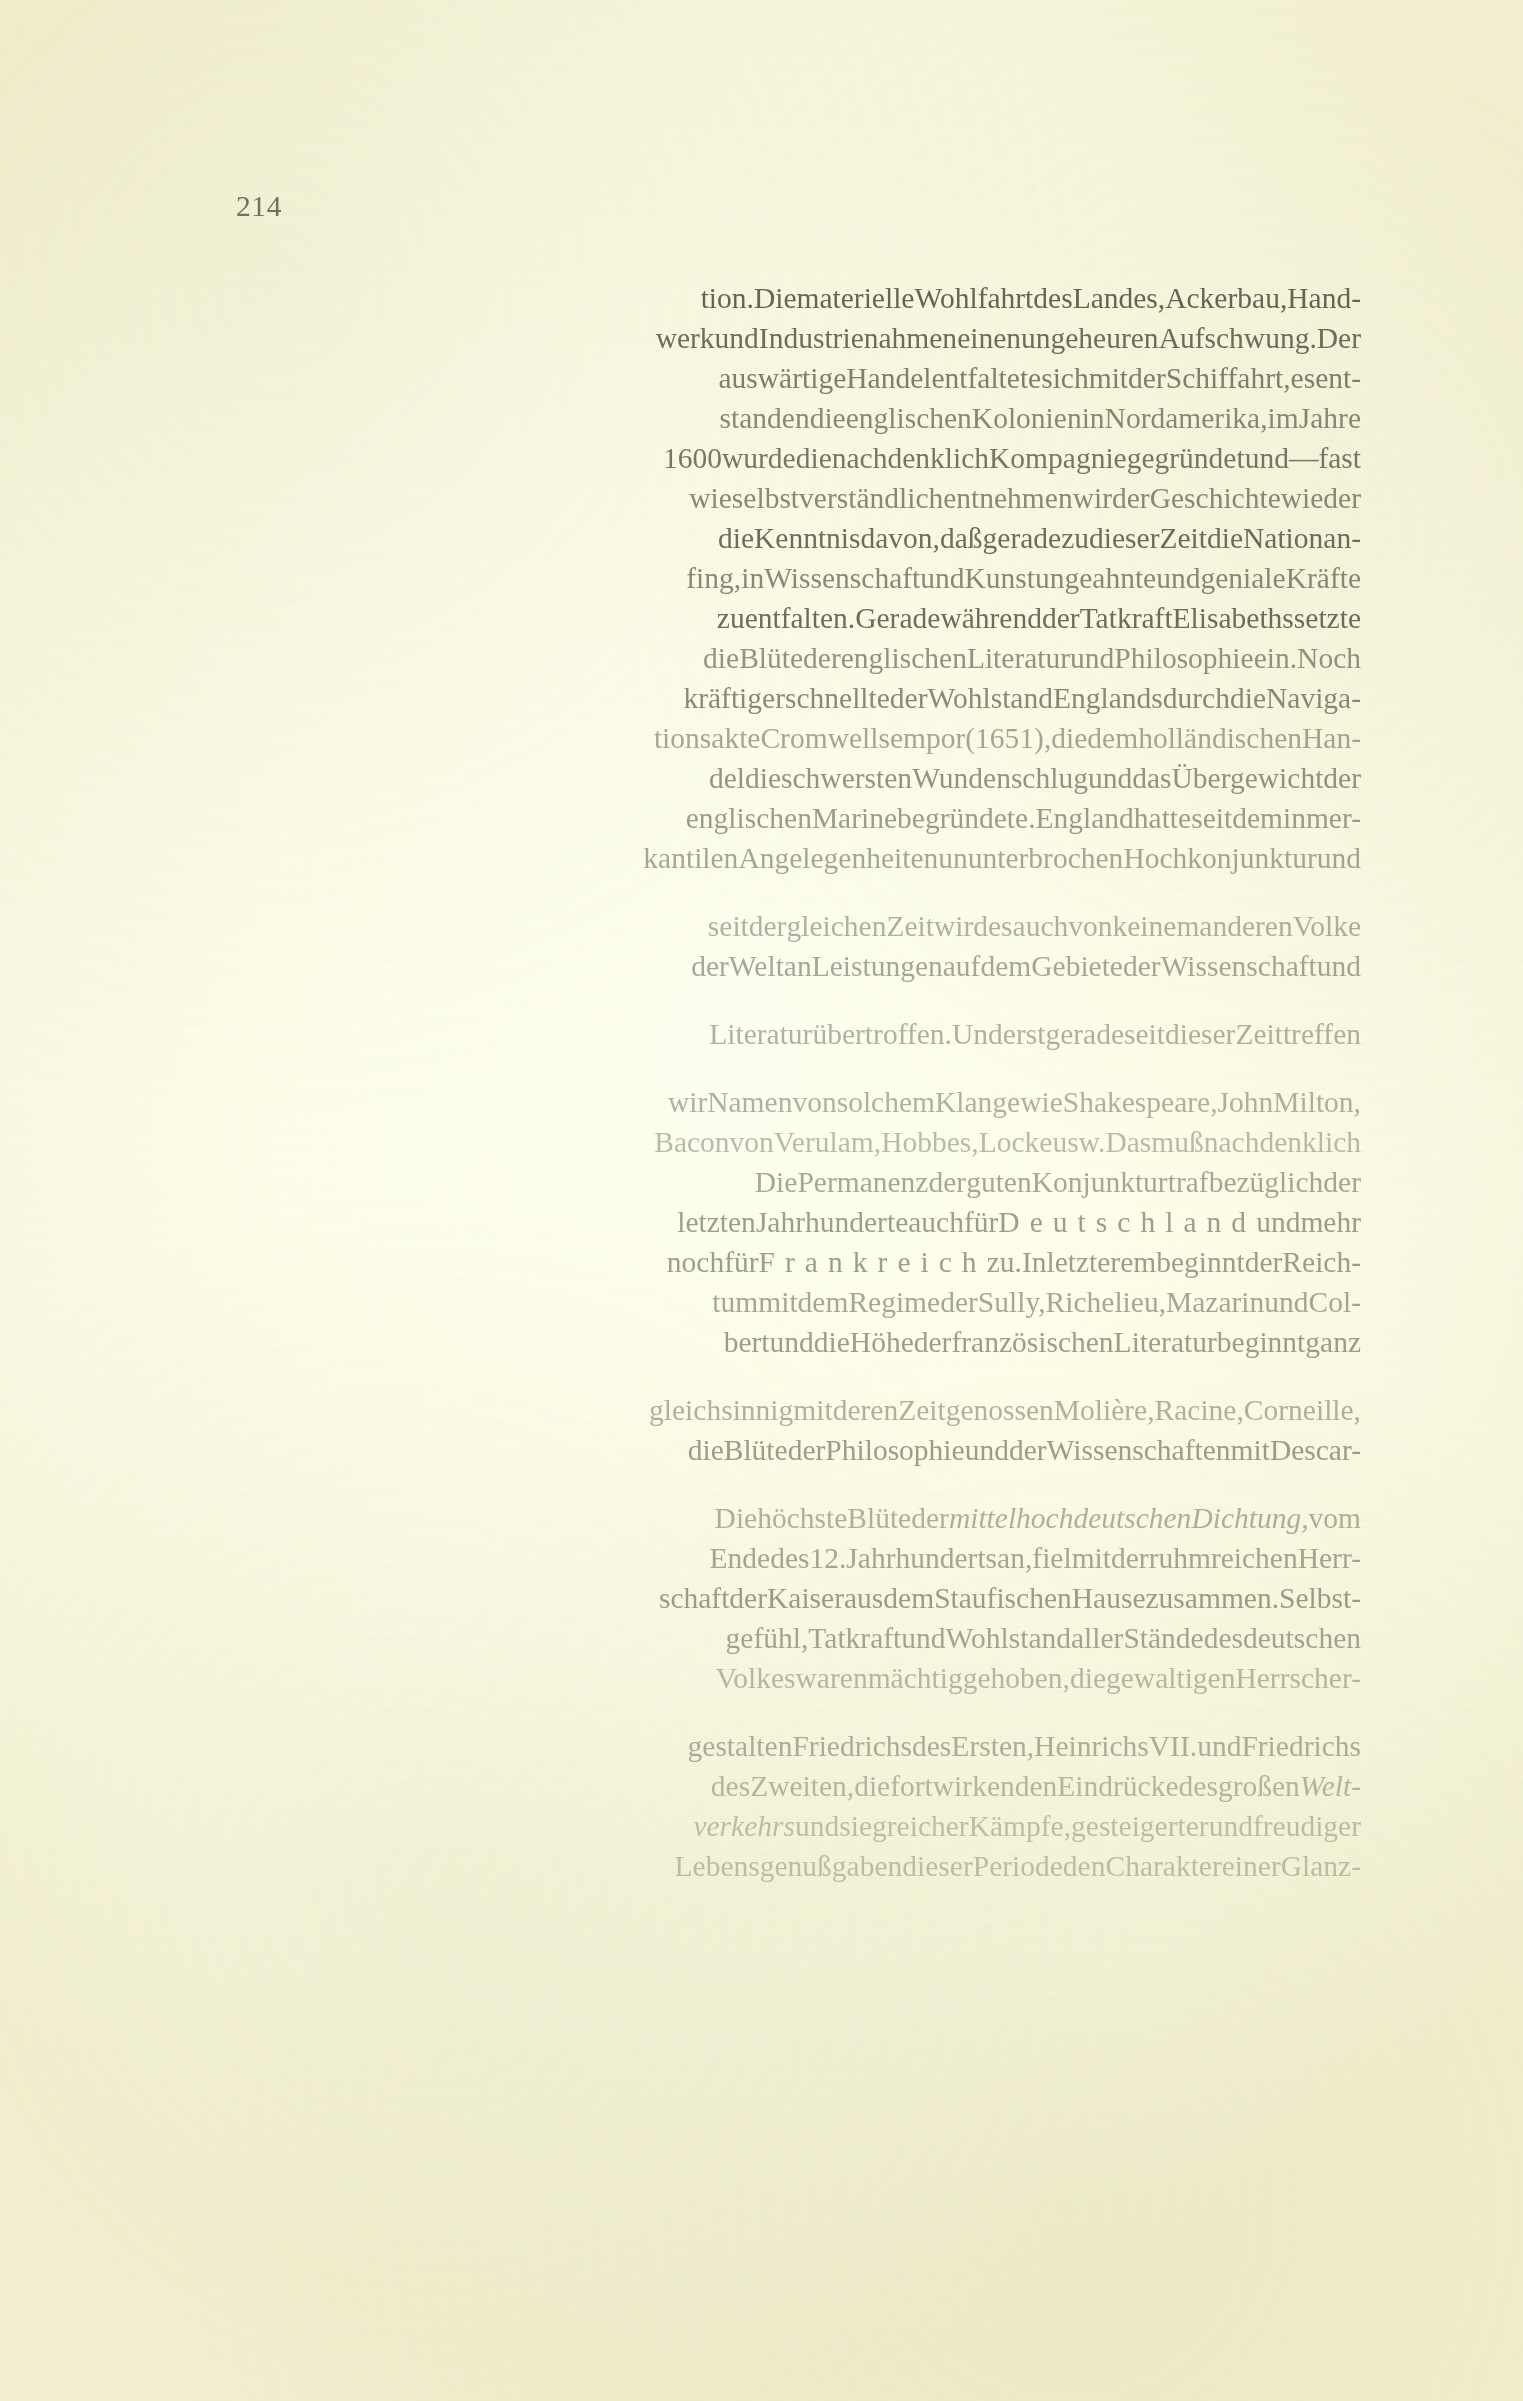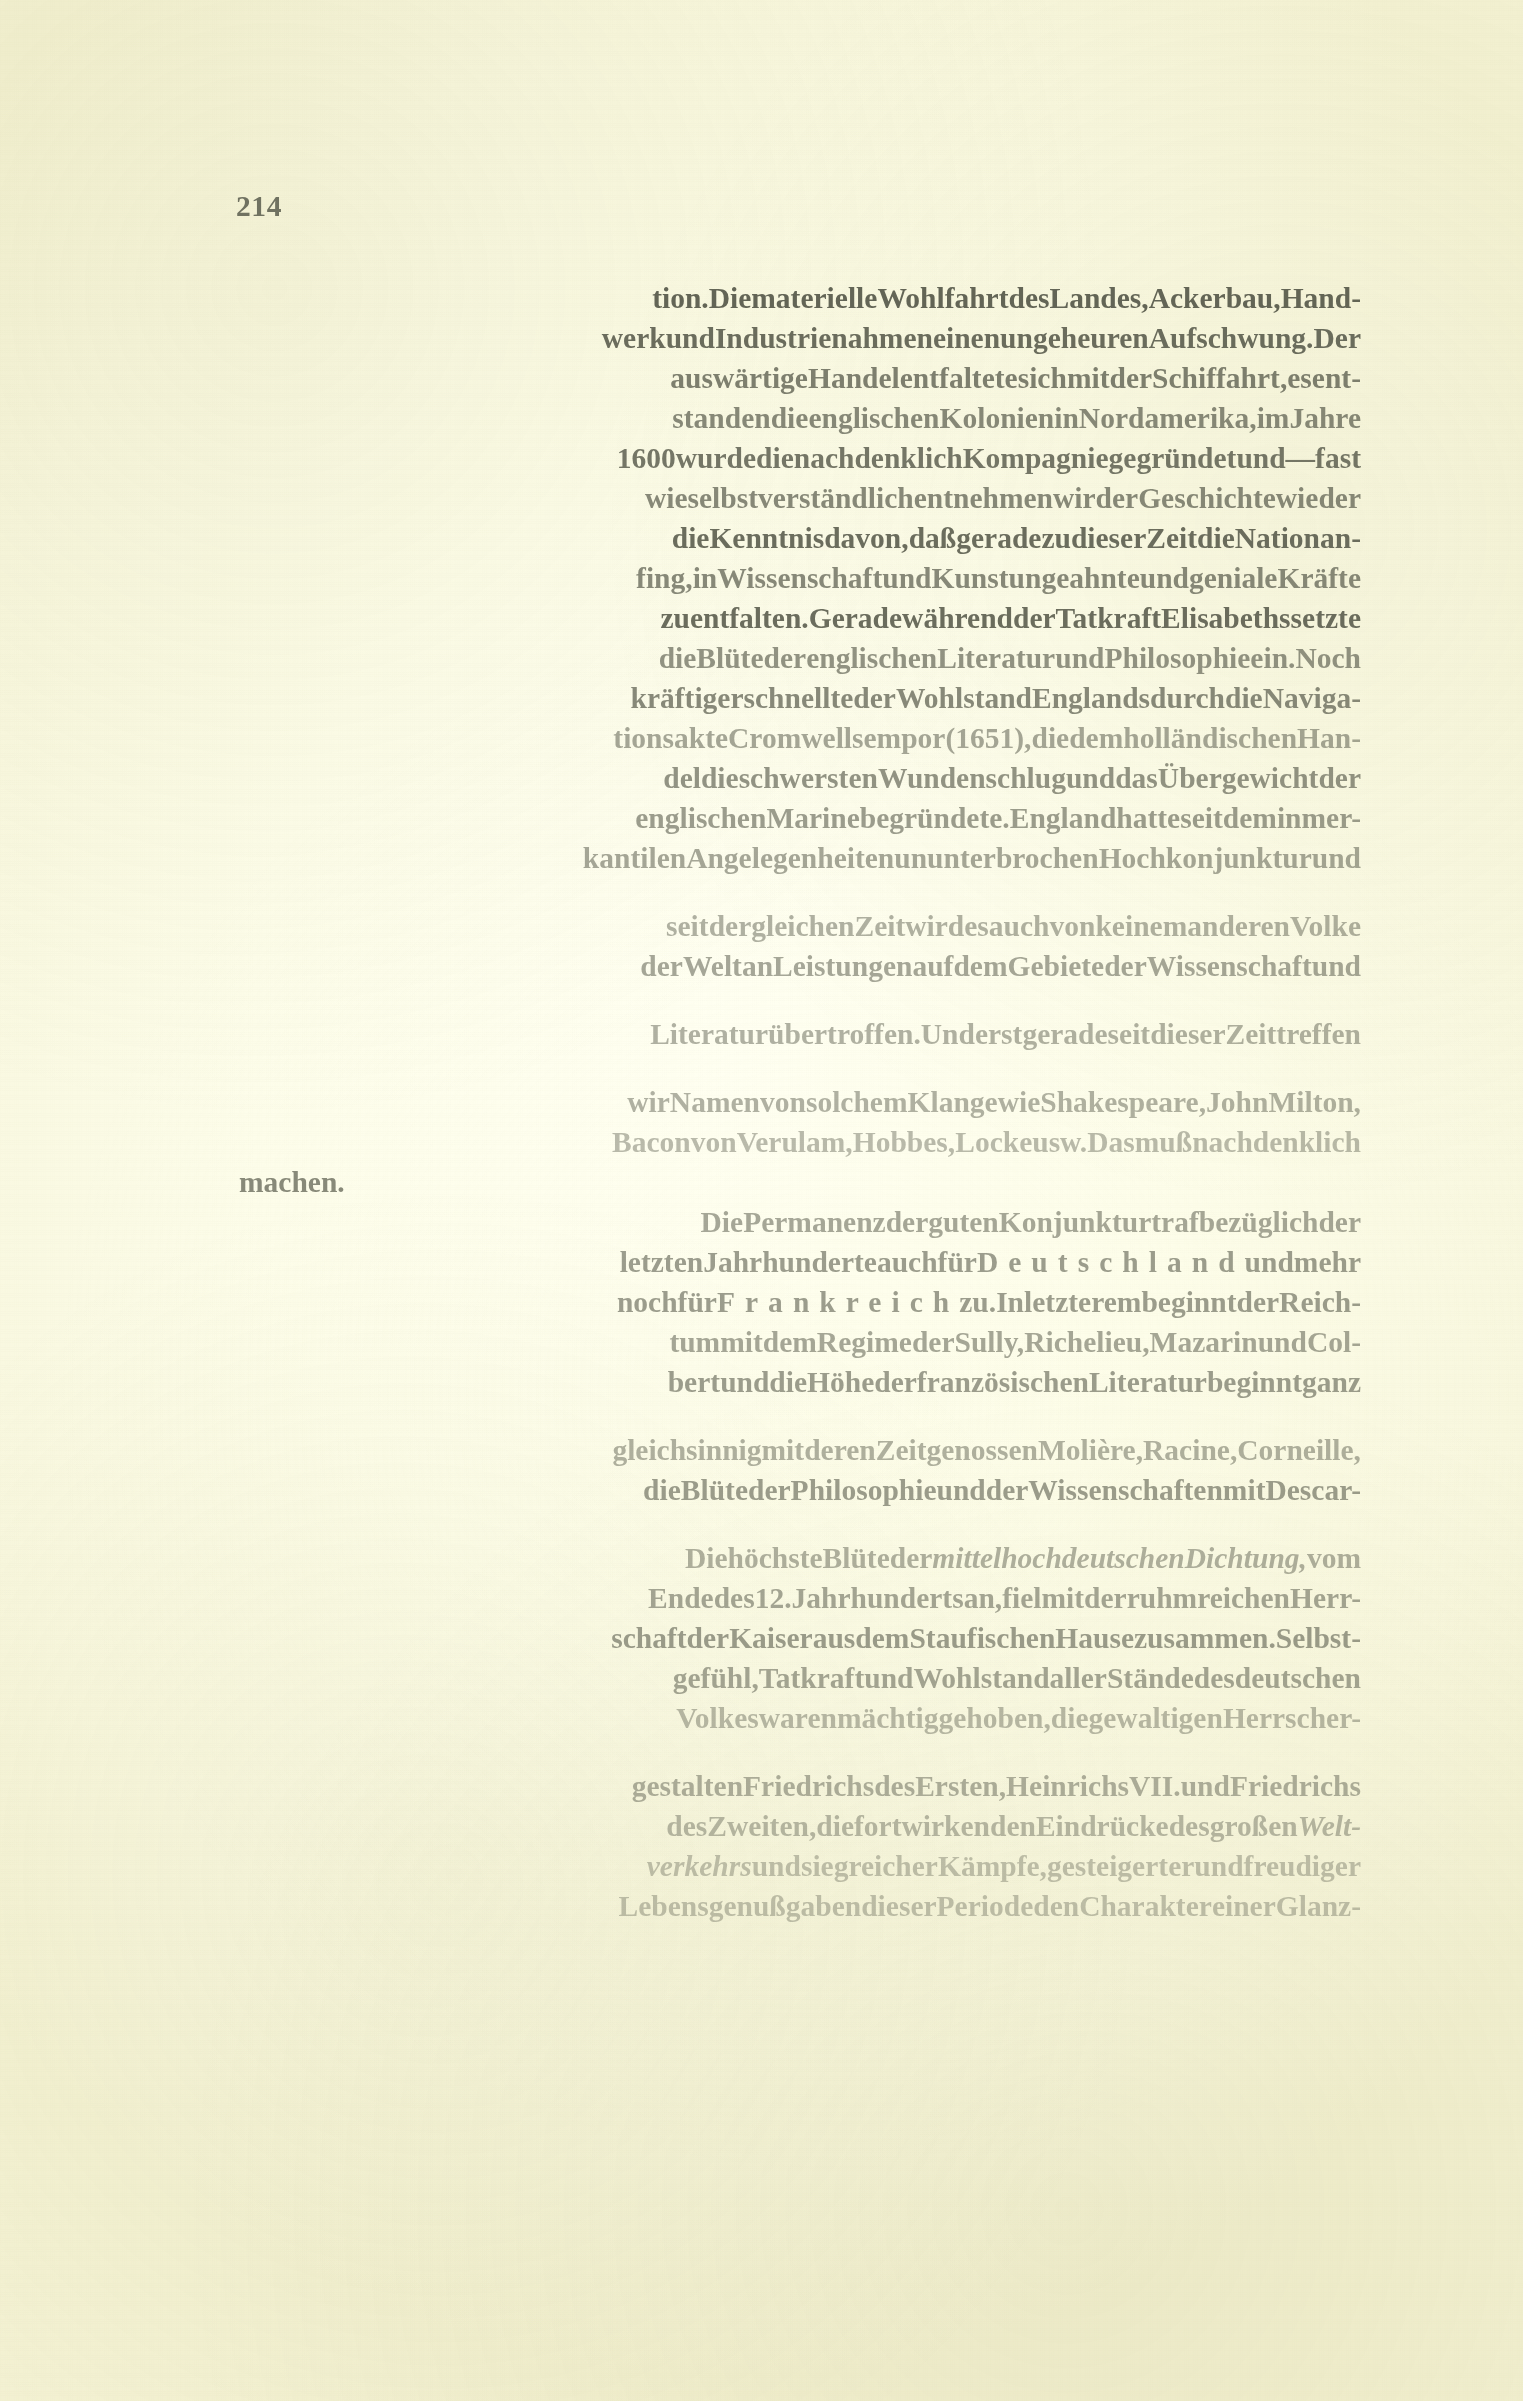--- a/index.html
+++ b/index.html
@@ -11,21 +11,20 @@
 
   .page {
     position: relative;
     width: 1524px;
     height: 2401px;
     background:
       radial-gradient(ellipse 70% 55% at 48% 44%, #fffff2 0%, #fdfdea 45%, #f8f7de 78%, #f3f1d2 100%);
     overflow: hidden;
     font-family: "Liberation Serif", "DejaVu Serif", serif;
     box-sizing: border-box;
-    font-weight: bold;
   }
 
   
   .page::before {
     content: "";
     position: absolute;
     inset: 0;
     pointer-events: none;
     background:
       radial-gradient(circle at 18% 12%, rgba(206,202,160,0.13) 0%, rgba(206,202,160,0) 34%),
@@ -361,25 +360,20 @@
           <span class="w">von</span>
           <span class="w">Verulam,</span>
           <span class="w">Hobbes,</span>
           <span class="w">Locke</span>
           <span class="w">usw.</span>
           <span class="w">Das</span>
           <span class="w">muß</span>
           <span class="w">nachdenklich</span>
         </div>
       </div>
-      <div class="ln f72 nojust">
-        <div class="row">
-          <span class="w">machen.</span>
-        </div>
-      </div>
       <div class="ln f54 indent">
         <div class="row">
           <span class="w">Die</span>
           <span class="w">Permanenz</span>
           <span class="w">der</span>
           <span class="w">guten</span>
           <span class="w">Konjunktur</span>
           <span class="w">traf</span>
           <span class="w">bezüglich</span>
           <span class="w">der</span>

